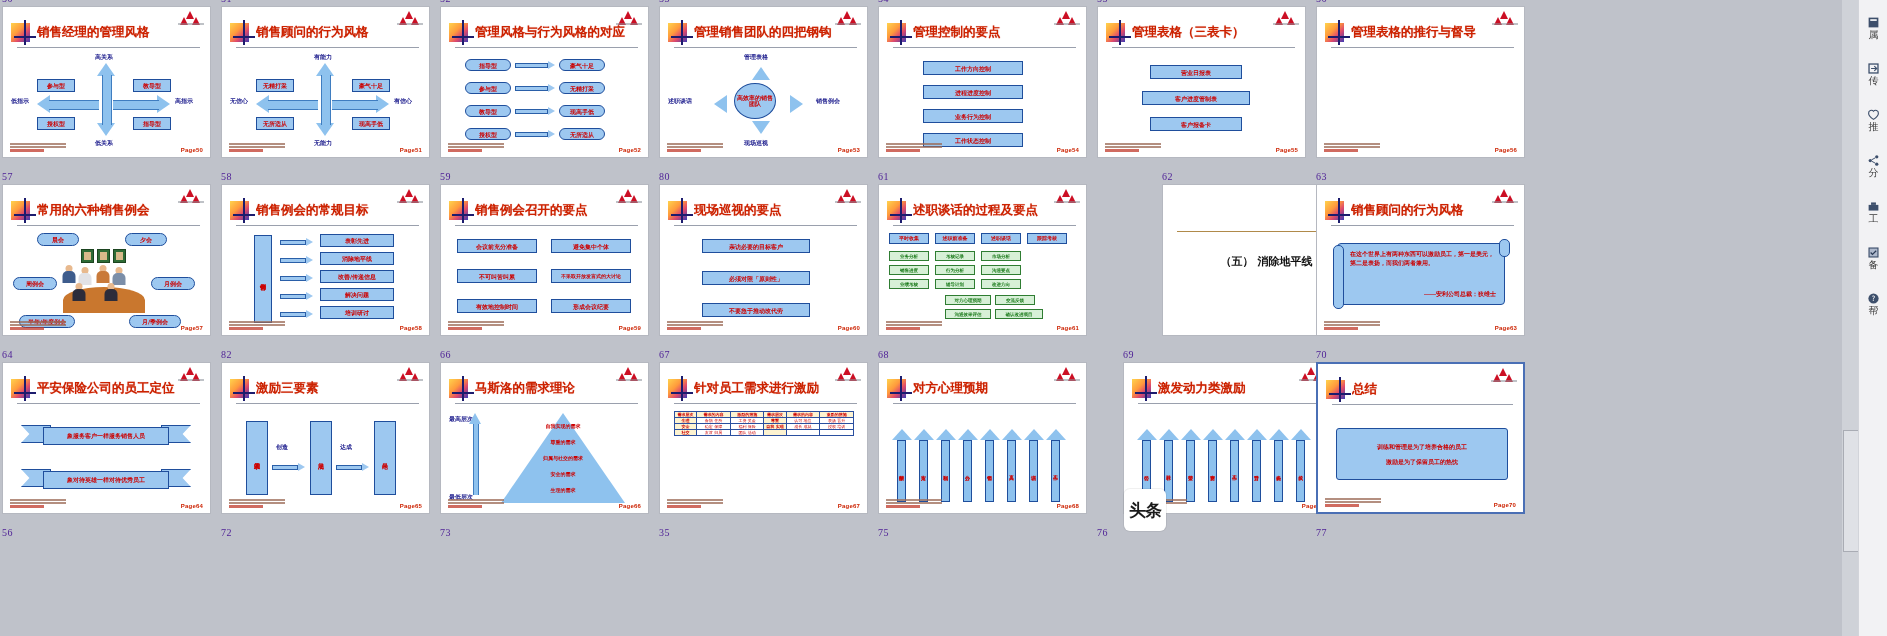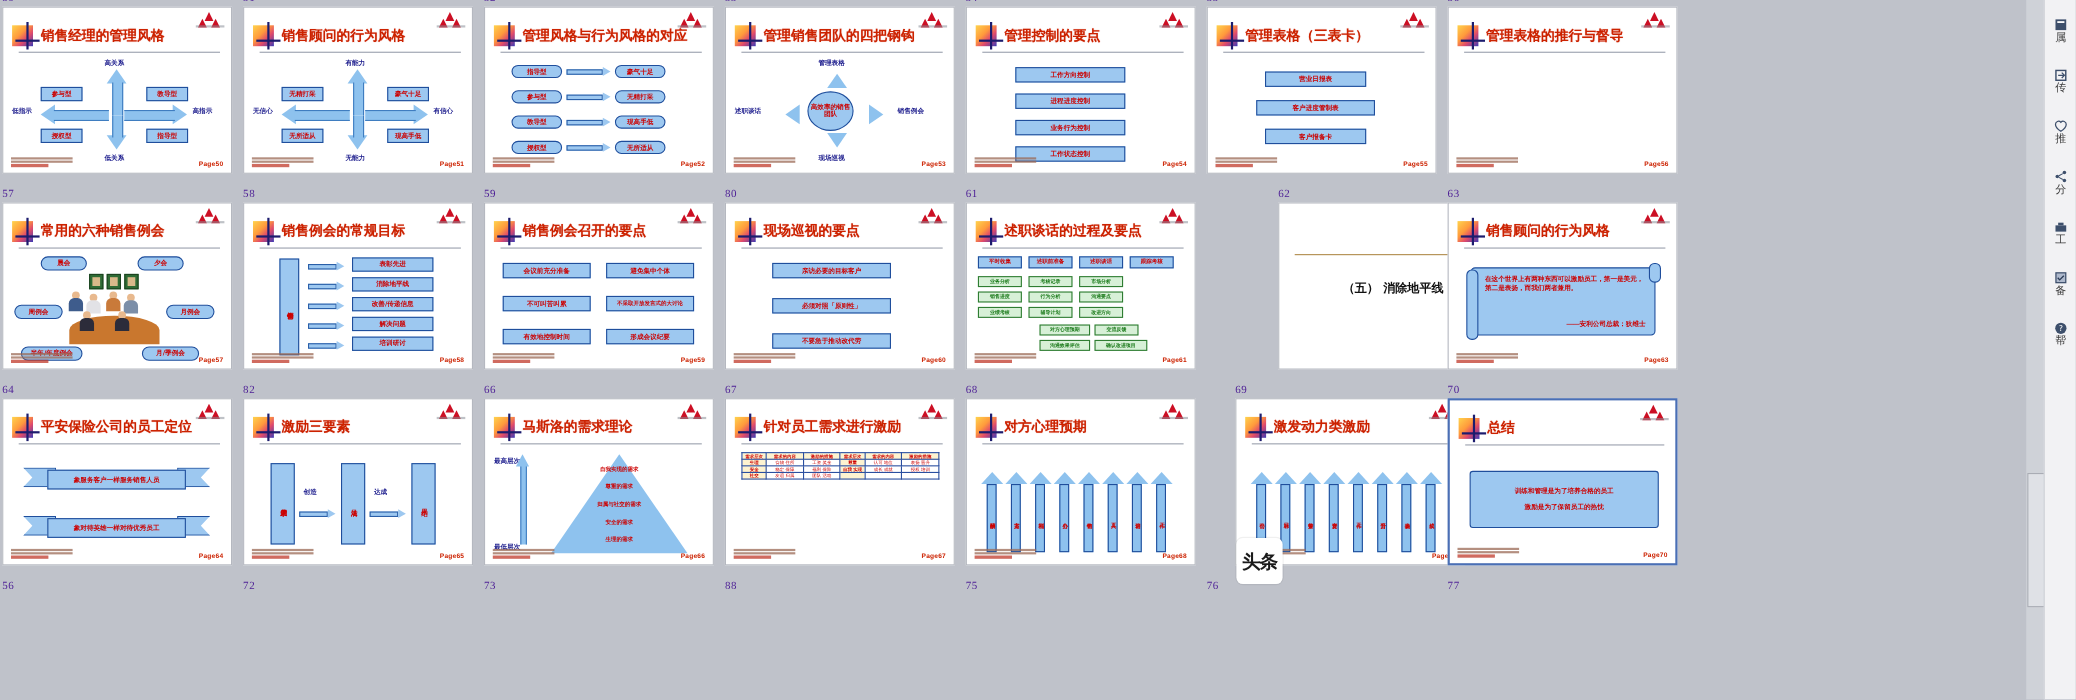--- a/index.html
+++ b/index.html
@@ -1102,21 +1102,21 @@
       <div class="cell" style="left:0px">
           <div class="slidenum">56</div>
         </div>
       <div class="cell" style="left:219px">
           <div class="slidenum">72</div>
         </div>
       <div class="cell" style="left:438px">
           <div class="slidenum">73</div>
         </div>
       <div class="cell" style="left:657px">
-          <div class="slidenum">88</div>
+          <div class="slidenum">35</div>
         </div>
       <div class="cell" style="left:876px">
           <div class="slidenum">75</div>
         </div>
       <div class="cell" style="left:1095px">
           <div class="slidenum">76</div>
         </div>
       <div class="cell" style="left:1314px">
           <div class="slidenum">77</div>
         </div>

